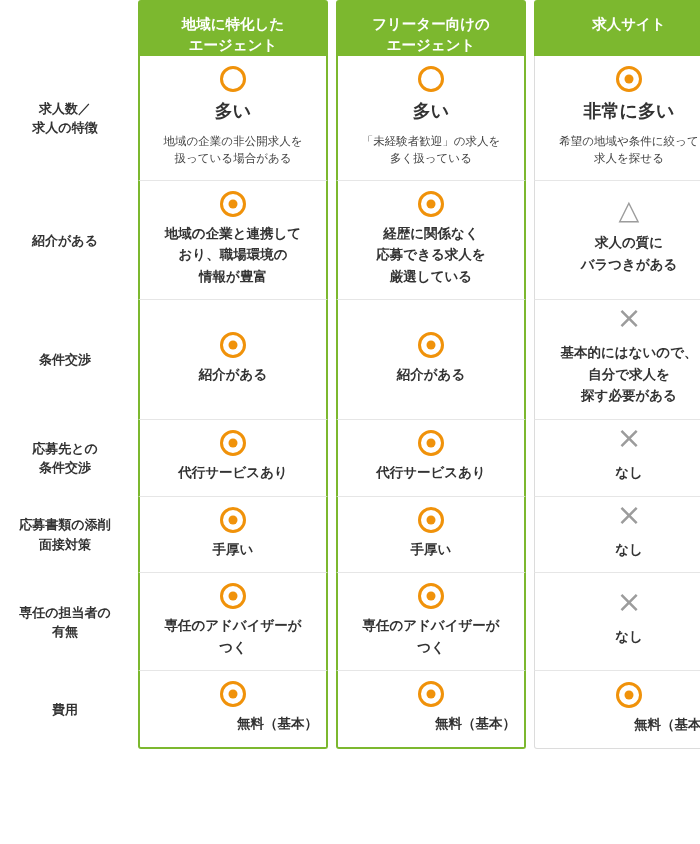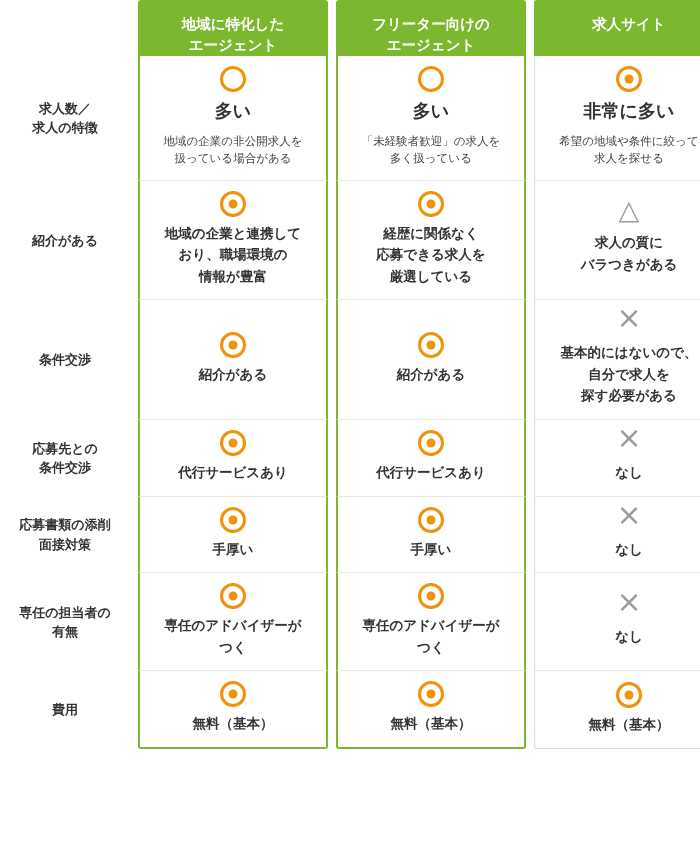--- a/index.html
+++ b/index.html
@@ -84,20 +84,21 @@
     border-right: 1px solid #dcdcdc;
     border-bottom: 1px solid #e6e6e6;
   }
   td.cell.green {
     border-left: 2px solid #7cb82f;
     border-right: 2px solid #7cb82f;
   }
   tr.lastrow td.cell {
     border-bottom: 1px solid #dcdcdc;
     border-radius: 0 0 3px 3px;
+    text-align: right;
   }
   tr.lastrow td.cell.green {
     border-bottom: 2px solid #7cb82f;
   }
 
   .mark {
     display: block;
     margin: 0 auto 6px auto;
     line-height: 1;
   }

